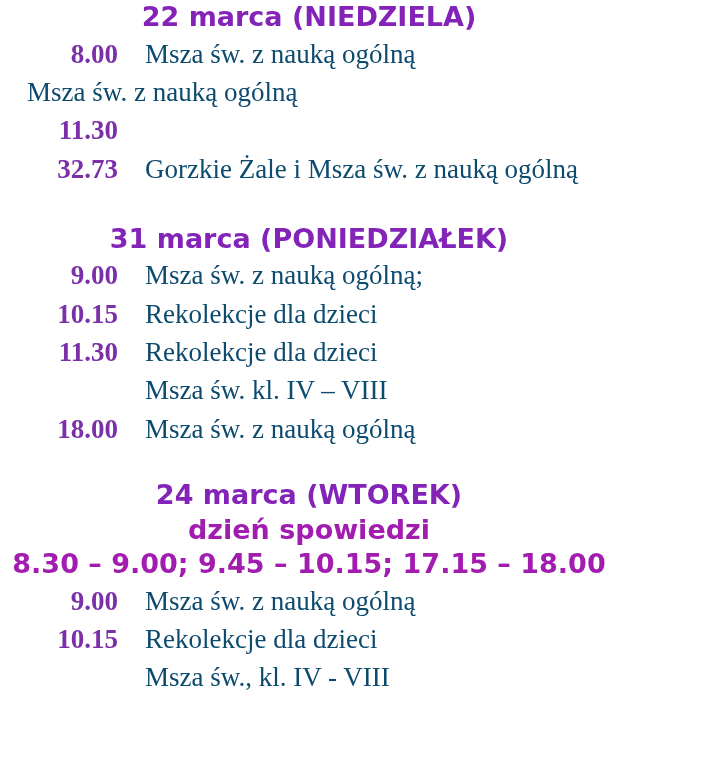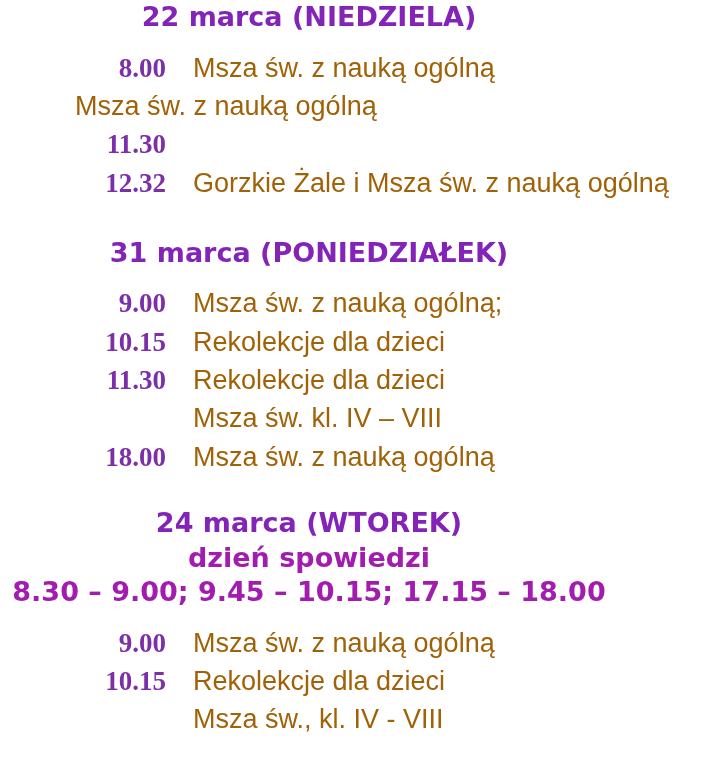--- a/index.html
+++ b/index.html
@@ -35,44 +35,43 @@
   .day-subheading {
     font-family: "DejaVu Sans", sans-serif;
     font-weight: bold;
     font-size: 27px;
     color: #a21caf;
     text-align: center;
     line-height: 1.28;
     white-space: nowrap;
   }
   .rows {
-    margin-top: 14px;
-    padding-left: 48px;
+    margin-top: 0;
   }
   .row {
     display: flex;
     align-items: baseline;
     line-height: 1.42;
   }
   .time {
     width: 118px;
     min-width: 118px;
     text-align: right;
     font-family: "Liberation Serif", serif;
     font-weight: bold;
     font-size: 27px;
     color: #7b2fa8;
     padding-right: 0px;
   }
   .desc {
     padding-left: 27px;
-    font-family: Liberation Sans, sans-serif;
+    font-family: Liberation Serif, serif;
     font-weight: normal;
     font-size: 27px;
-    color: #a16207;
+    color: #0c4a6e;
     white-space: nowrap;
   }
   .spacer-lg {
     height: 34px;
   }
   .spacer-md {
     height: 30px;
   }
 </style>
 </head>
@@ -87,21 +86,21 @@
         <div class="time">8.00</div>
         <div class="desc">Msza św. z nauką ogólną</div>
       </div>
       <div class="row">
         <div class="desc">Msza św. z nauką ogólną</div>
       </div>
       <div class="row">
         <div class="time">11.30</div>
       </div>
       <div class="row">
-        <div class="time">12.32</div>
+        <div class="time">32.73</div>
         <div class="desc">Gorzkie Żale i Msza św. z nauką ogólną</div>
       </div>
     </div>
   </div>
 
   <div class="spacer-lg"></div>
 
   <div class="day-block">
     <div class="day-heading">31 marca (PONIEDZIAŁEK)</div>
     <div class="rows">

